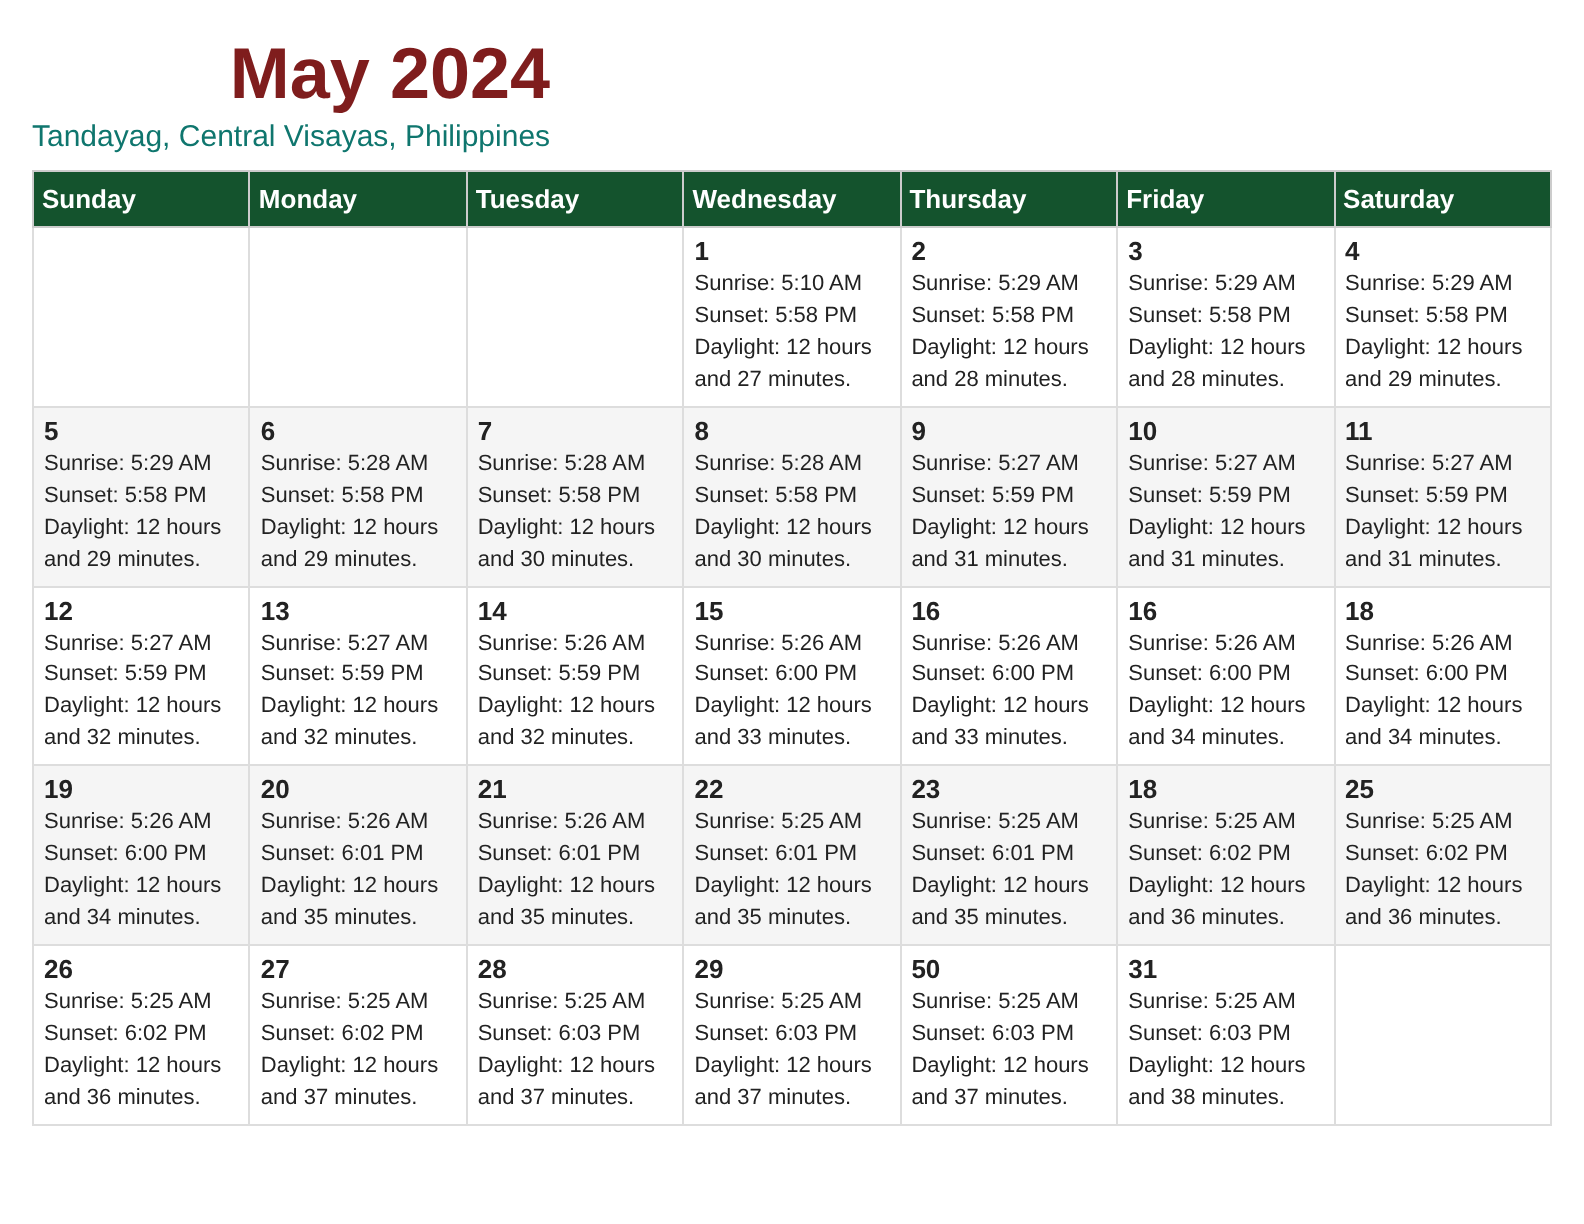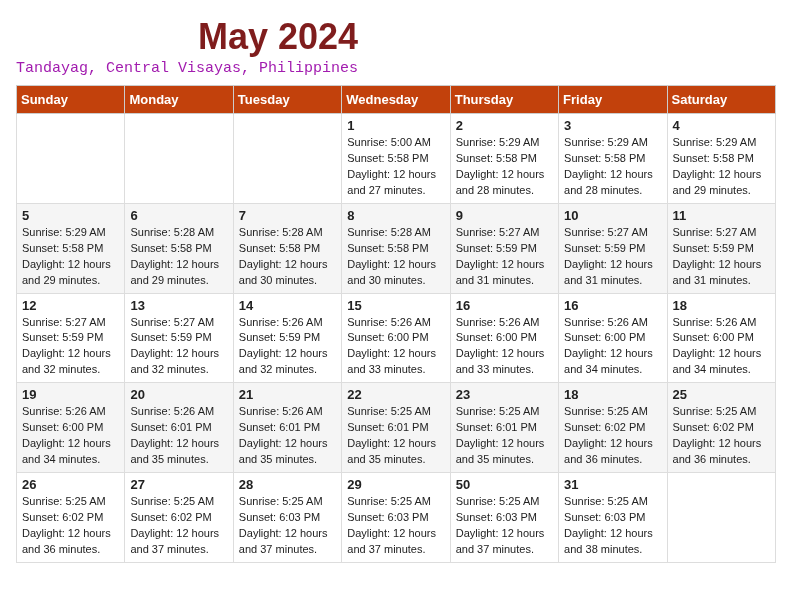--- a/index.html
+++ b/index.html
@@ -37,31 +37,30 @@
     .title-block {
       text-align: right;
     }
     .month-title {
       font-size: 36px;
       font-weight: bold;
       color: #7f1d1d;
     }
     .subtitle {
       font-size: 15px;
-      color: #a21caf;
+      color: #0f766e;
       margin-top: 2px;
-      font-family: Liberation Mono, monospace;
     }
     .calendar-table {
       width: 100%;
       border-collapse: collapse;
       margin-top: 8px;
     }
     .calendar-table th {
-      background-color: #c2410c;
+      background-color: #14532d;
       color: #fff;
       font-size: 13px;
       font-weight: bold;
       padding: 6px 4px;
       text-align: left;
       border: 1px solid #ccc;
     }
     .calendar-table td {
       vertical-align: top;
       font-size: 11px;
@@ -111,21 +110,21 @@
         <th>Saturday</th>
       </tr>
   </thead>
   <tbody id="calendar-body">
   <tr>
         <td class="empty-cell"></td>
         <td class="empty-cell"></td>
         <td class="empty-cell"></td>
         <td>
           <div class="day-number">1</div>
-          <div class="day-info" style="white-space: pre-line;">Sunrise: 5:00 AM
+          <div class="day-info" style="white-space: pre-line;">Sunrise: 5:10 AM
 Sunset: 5:58 PM
 Daylight: 12 hours
 and 27 minutes.</div>
         </td>
         <td>
           <div class="day-number">2</div>
           <div class="day-info" style="white-space: pre-line;">Sunrise: 5:29 AM
 Sunset: 5:58 PM
 Daylight: 12 hours
 and 28 minutes.</div>

